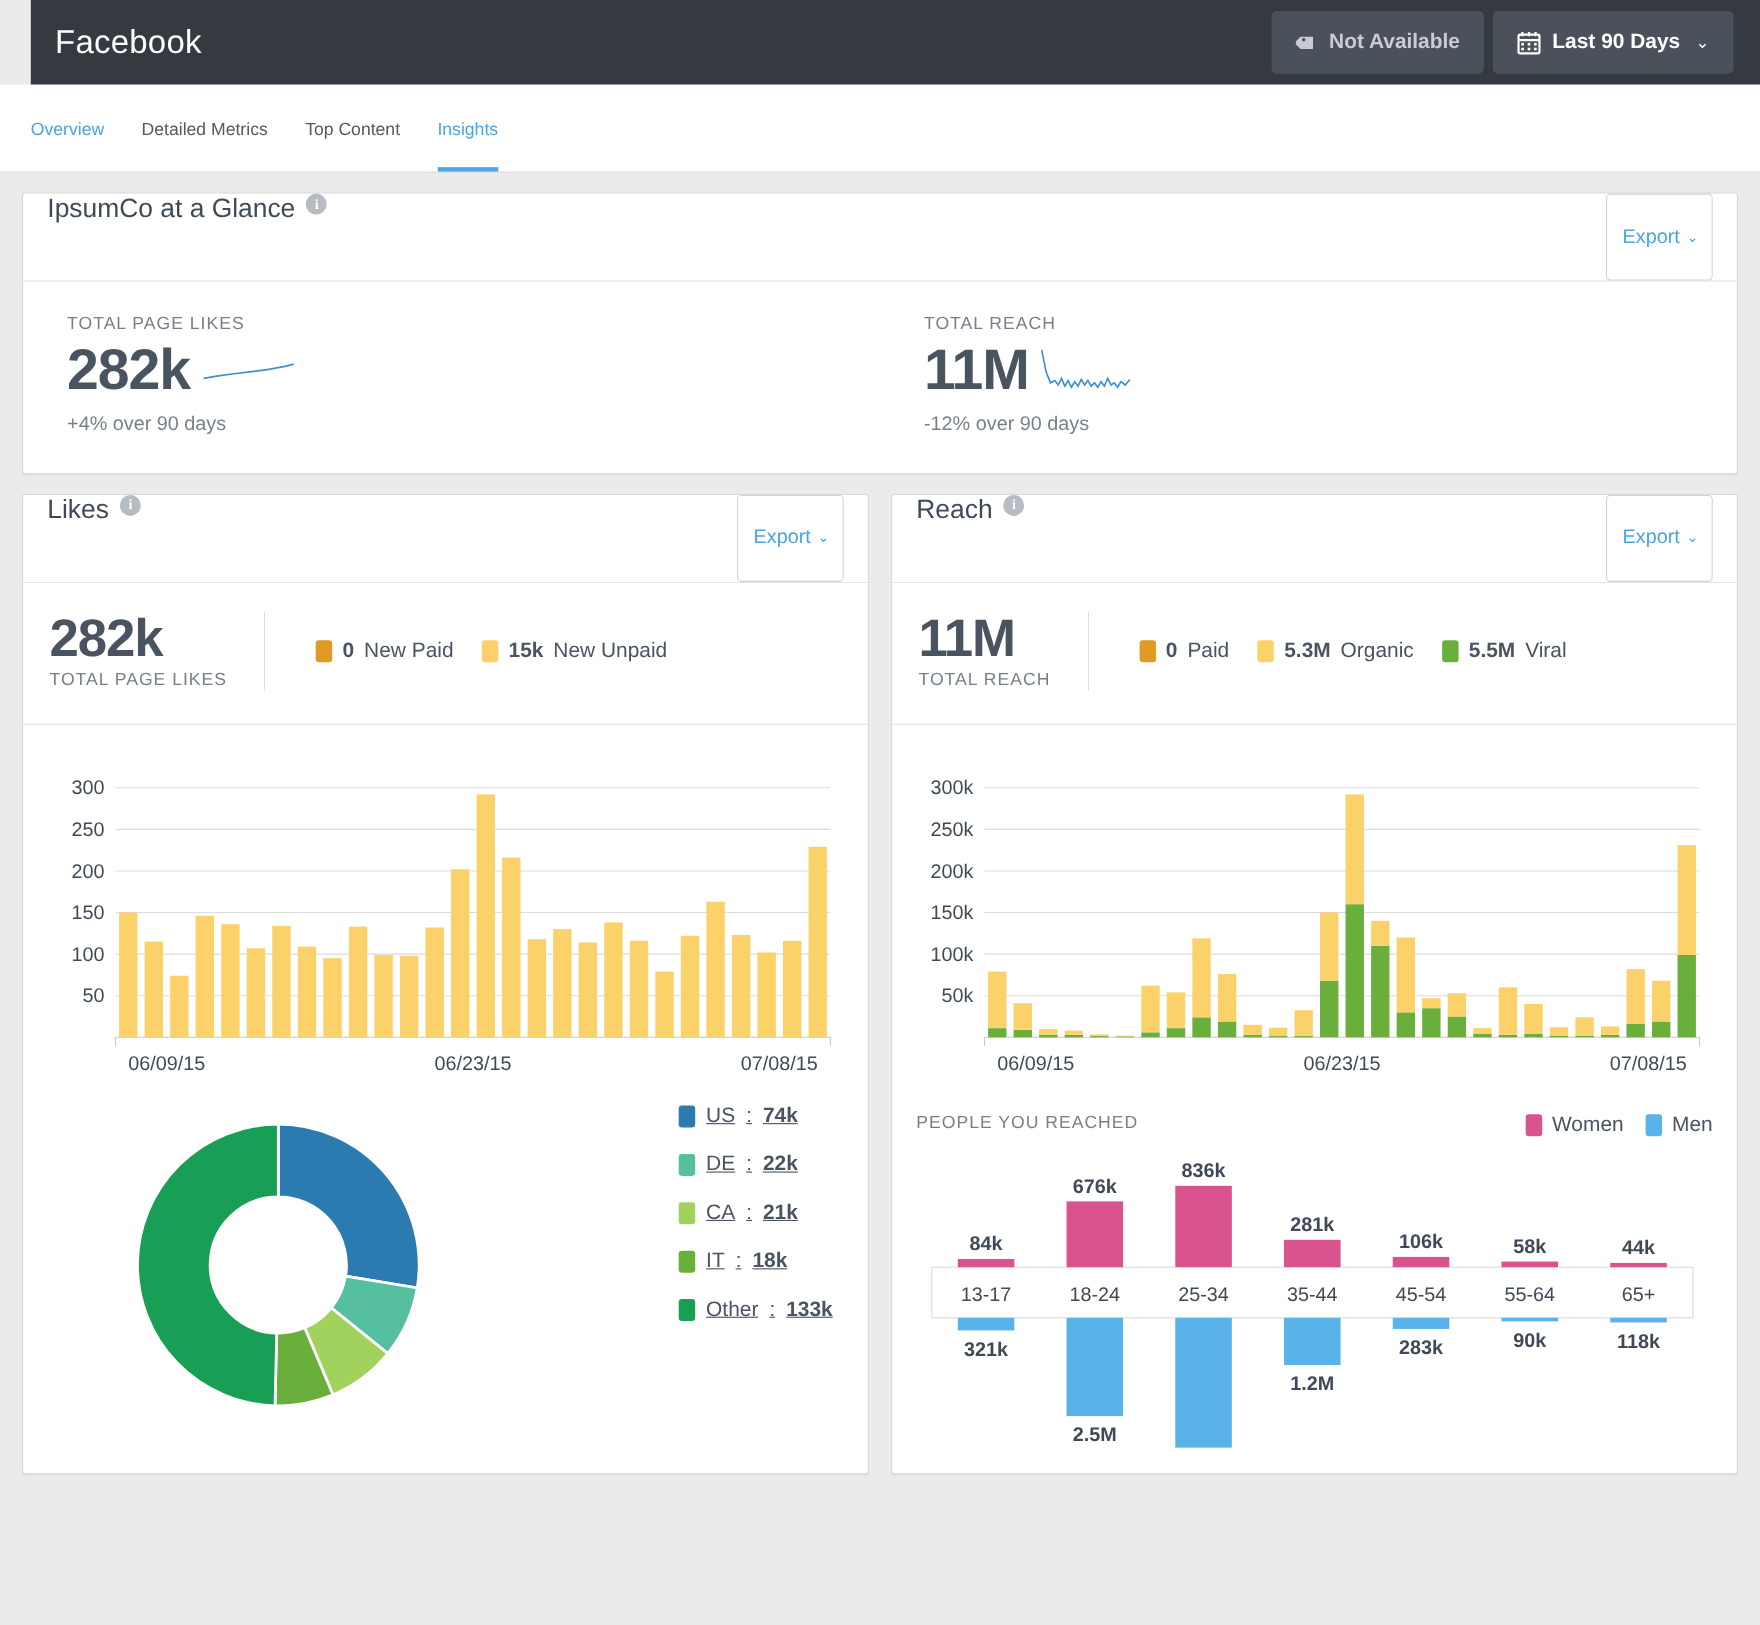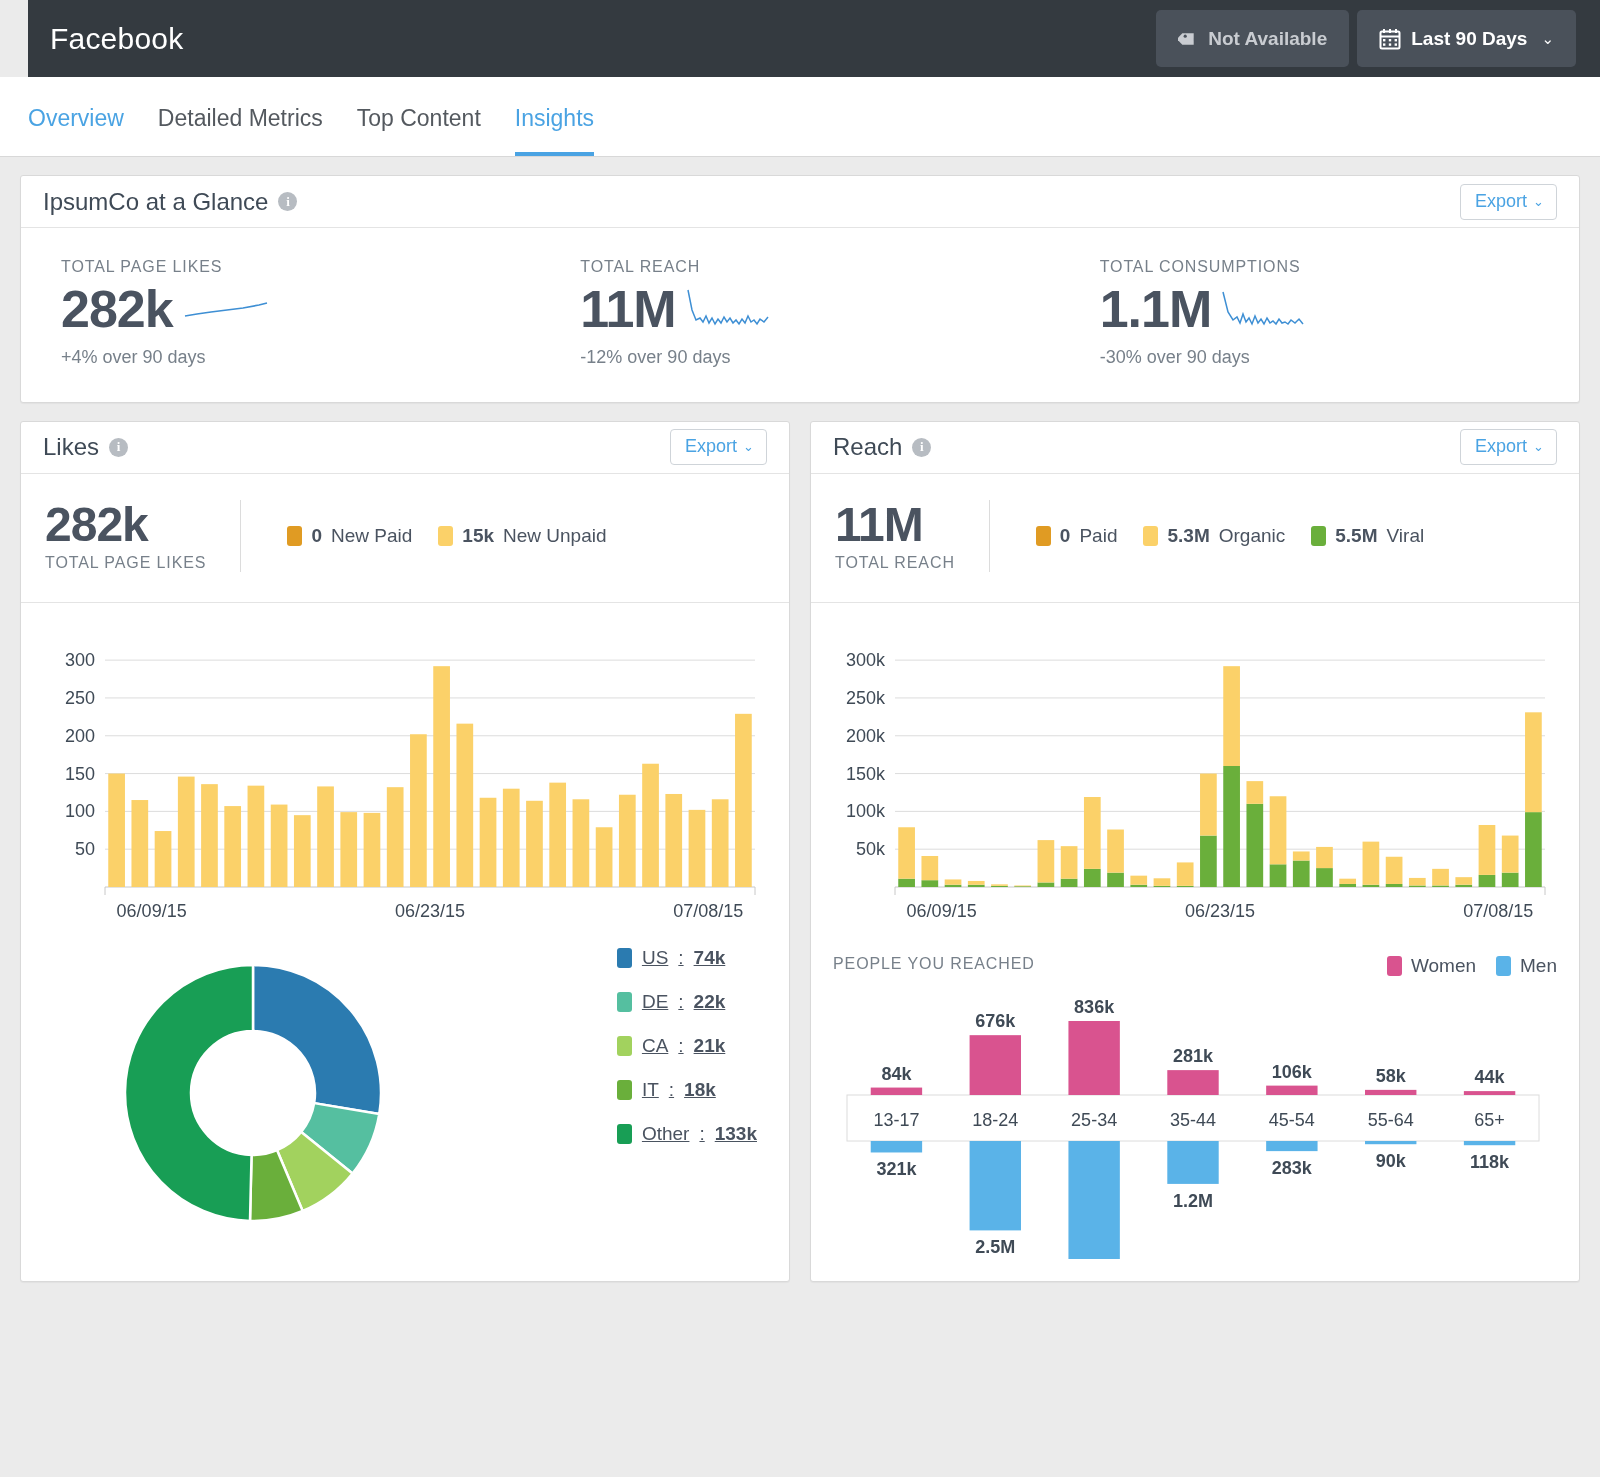--- a/index.html
+++ b/index.html
@@ -56,21 +56,21 @@
     background: #fff;
     border-bottom: 1px solid #d8d8d8;
     display: flex;
     align-items: stretch;
     padding: 0 28px;
     gap: 34px;
   }
   .tab {
     display: flex;
     align-items: center;
-    font-size: 23px;
+    font-size: 16px;
     color: #54595f;
     position: relative;
     padding-top: 4px;
     cursor: pointer;
     white-space: nowrap;
   }
   .tab.blue { color: #4aa3e3; }
   .tab.sel { color: #4aa3e3; }
   .tab.sel::after {
     content: "";
@@ -82,23 +82,22 @@
 
   
   .page { padding: 18px 20px 0 20px; }
   .card {
     background: #fff;
     border: 1px solid #d9d9d9;
     border-radius: 3px;
     box-shadow: 0 1px 1px rgba(0,0,0,.04);
   }
   .card-head {
-    height: 52px;
-    display: flex;
-    align-items: center;
+    height: 80px;
+    display: flex;
     padding: 0 22px;
     border-bottom: 1px solid #e4e4e4;
   }
   .card-title {
     font-size: 24px;
     color: #3f4a56;
     font-weight: 400;
   }
   .info-icon {
     width: 19px; height: 19px;
@@ -281,30 +280,20 @@
         <div class="kpi-label">TOTAL REACH</div>
         <div class="kpi-value-row">
           <div class="kpi-value">11M</div>
           <svg class="spark" width="86" height="46" viewBox="0 0 86 46">
             <polyline fill="none" stroke="#3e8fd4" stroke-width="1.5" points="2,4 6,24 10,34 14,32 17,36 20,30 23,37 26,32 29,38 32,33 35,37 38,31 41,36 44,32 47,37 50,34 53,38 56,33 59,37 62,30 65,36 68,34 71,38 74,33 78,36 82,31"></polyline>
           </svg>
         </div>
         <div class="kpi-delta">-12% over 90 days</div>
       </div>
 
-      <div class="kpi">
-        <div class="kpi-label">TOTAL CONSUMPTIONS</div>
-        <div class="kpi-value-row">
-          <div class="kpi-value">1.1M</div>
-          <svg class="spark" width="86" height="46" viewBox="0 0 86 46">
-            <polyline fill="none" stroke="#3e8fd4" stroke-width="1.5" points="2,6 7,26 12,34 16,31 19,37 22,28 25,36 28,32 31,38 34,30 37,37 40,33 43,38 46,32 49,37 52,35 55,38 58,33 61,37 64,36 67,38 70,34 74,37 78,33 82,38"></polyline>
-          </svg>
-        </div>
-        <div class="kpi-delta">-30% over 90 days</div>
-      </div>
 
 
     </div>
   </div>
 
   <div class="cols">
 
     <div class="col card">
       <div class="card-head">
         <span class="card-title">Likes</span>

